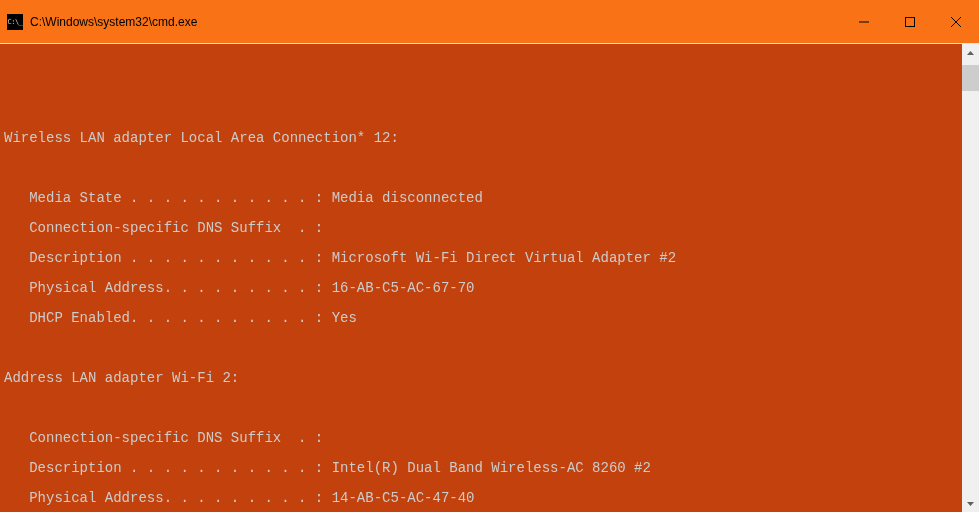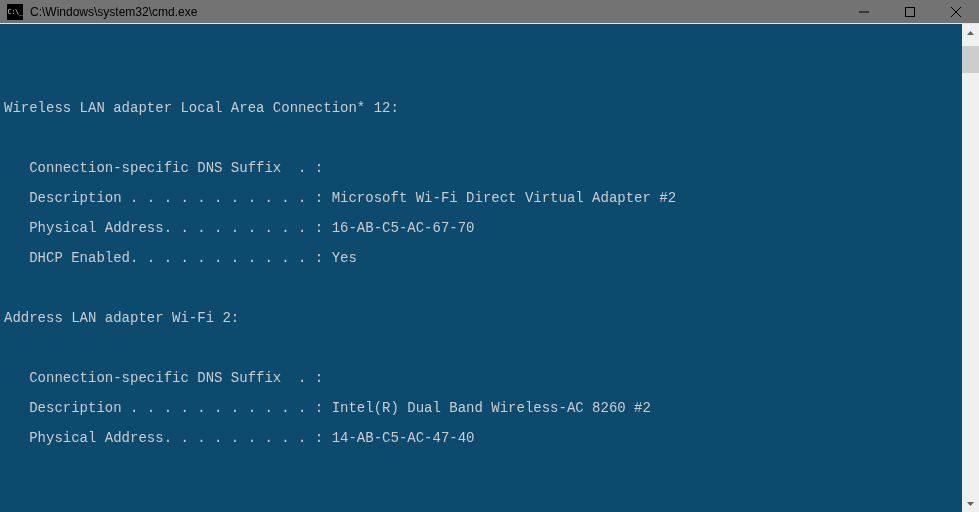--- a/index.html
+++ b/index.html
@@ -6,22 +6,22 @@
   body {
     font-family: "Segoe UI", Tahoma, sans-serif;
     background: #fff;
     width: 979px;
     height: 512px;
     overflow: hidden;
     display: flex;
     flex-direction: column;
   }
   .titlebar {
-    height: 24px;
-    background: #737373;
+    height: 44px;
+    background: #f97316;
     display: flex;
     align-items: center;
     border-bottom: 1px solid #e5e5e5;
   }
   .titlebar .app-icon {
     width: 16px;
     height: 16px;
     margin: 0 7px;
     background: #000;
     position: relative;
@@ -50,26 +50,26 @@
     height: 100%;
     display: flex;
     align-items: center;
     justify-content: center;
     font-family: "Segoe MDL2 Assets", sans-serif;
     font-size: 10px;
   }
   .win-btn svg { display:block; }
   .terminal {
     flex: 1;
-    background: #0c4a6e;
+    background: #c2410c;
     color: #cccccc;
     font-family: Consolas, "Courier New", monospace;
     font-size: 14px;
     line-height: 15px;
-    padding: 2px 0 2px 4px;
+    padding: 12px 0 2px 4px;
     white-space: pre;
     position: relative;
     overflow: hidden;
   }
   .terminal .content {
     width: calc(100% - 18px);
   }
   .scrollbar {
     position: absolute;
     right: 0;
@@ -122,20 +122,21 @@
         </svg>
     </div>
   </div>
 </div>
 
 <div class="terminal">
   <div class="content">
 <div> </div>
 <div>Wireless LAN adapter Local Area Connection* 12:</div>
 <div> </div>
+<div><span>   Media State . . . . . . . . . . . :</span><span> Media disconnected</span></div>
 <div><span>   Connection-specific DNS Suffix  . :</span><span></span></div>
 <div><span>   Description . . . . . . . . . . . :</span><span> Microsoft Wi-Fi Direct Virtual Adapter #2</span></div>
 <div><span>   Physical Address. . . . . . . . . :</span><span> 16-AB-C5-AC-67-70</span></div>
 <div><span>   DHCP Enabled. . . . . . . . . . . :</span><span> Yes</span></div>
 <div> </div>
 <div>Address LAN adapter Wi-Fi 2:</div>
 <div> </div>
 <div><span>   Connection-specific DNS Suffix  . :</span><span></span></div>
 <div><span>   Description . . . . . . . . . . . :</span><span> Intel(R) Dual Band Wireless-AC 8260 #2</span></div>
 <div><span>   Physical Address. . . . . . . . . :</span><span> 14-AB-C5-AC-47-40</span></div>

